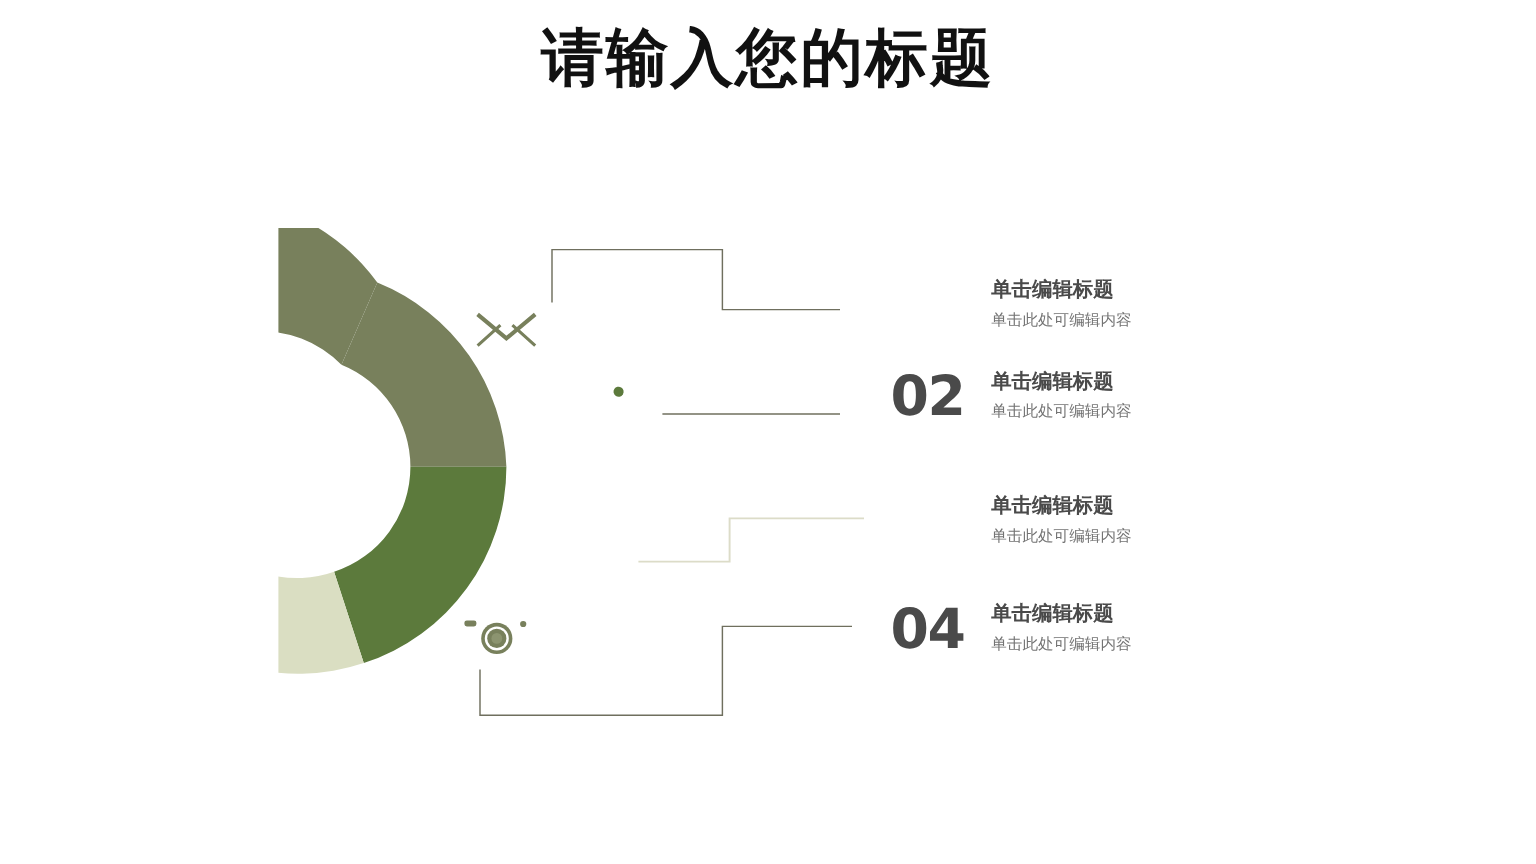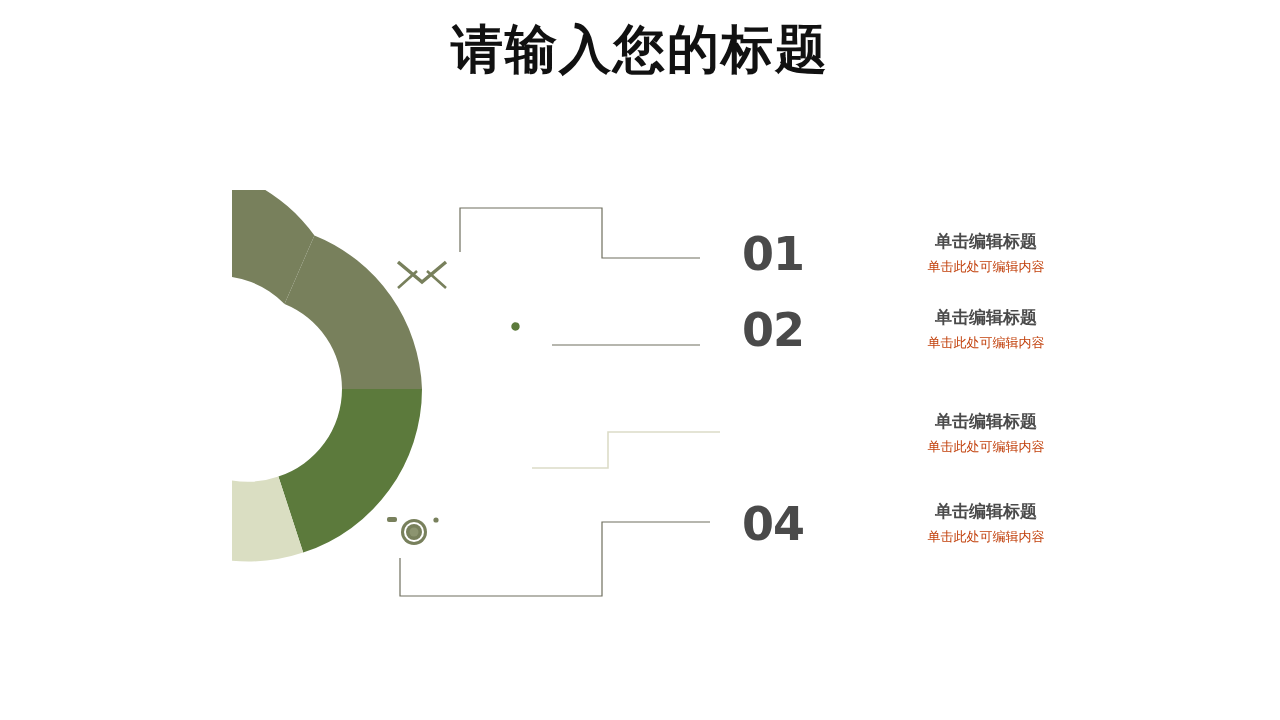--- a/index.html
+++ b/index.html
@@ -97,33 +97,32 @@
     font-weight: 700;
     color: #4a4a4a;
     line-height: 52px;
     letter-spacing: -1px;
   }
   .item-texts {
     position: absolute;
     left: 84px;
     top: 2px;
     width: 320px;
-    text-align: center;
   }
   .item-heading {
     font-size: 17px;
     font-weight: 700;
     color: #4a4a4a;
     line-height: 24px;
     white-space: nowrap;
   }
   .item-sub {
     font-size: 13px;
     font-weight: 400;
-    color: #c2410c;
+    color: #737373;
     line-height: 22px;
     white-space: nowrap;
     margin-top: 2px;
   }
 </style>
 </head>
 <body>
 
 <div id="slide">
 
@@ -222,21 +221,20 @@
 
       <polyline points="152,278 228,278 228,242 340,242" fill="none" stroke="#DCDCC8" stroke-width="1.6"></polyline>
 
       <polyline points="20,368 20,406 222,406 222,332 330,332" fill="none" stroke="#6F6F5E" stroke-width="1.2"></polyline>
     </svg>
   </div>
 
   <div id="items-list">
 
     <div class="item-row" data-index="0">
-      <div class="item-number">01</div>
       <div class="item-texts">
         <div class="item-heading">单击编辑标题</div>
         <div class="item-sub">单击此处可编辑内容</div>
       </div>
     </div>
 
     <div class="item-row" data-index="1">
       <div class="item-number">02</div>
       <div class="item-texts">
         <div class="item-heading">单击编辑标题</div>

